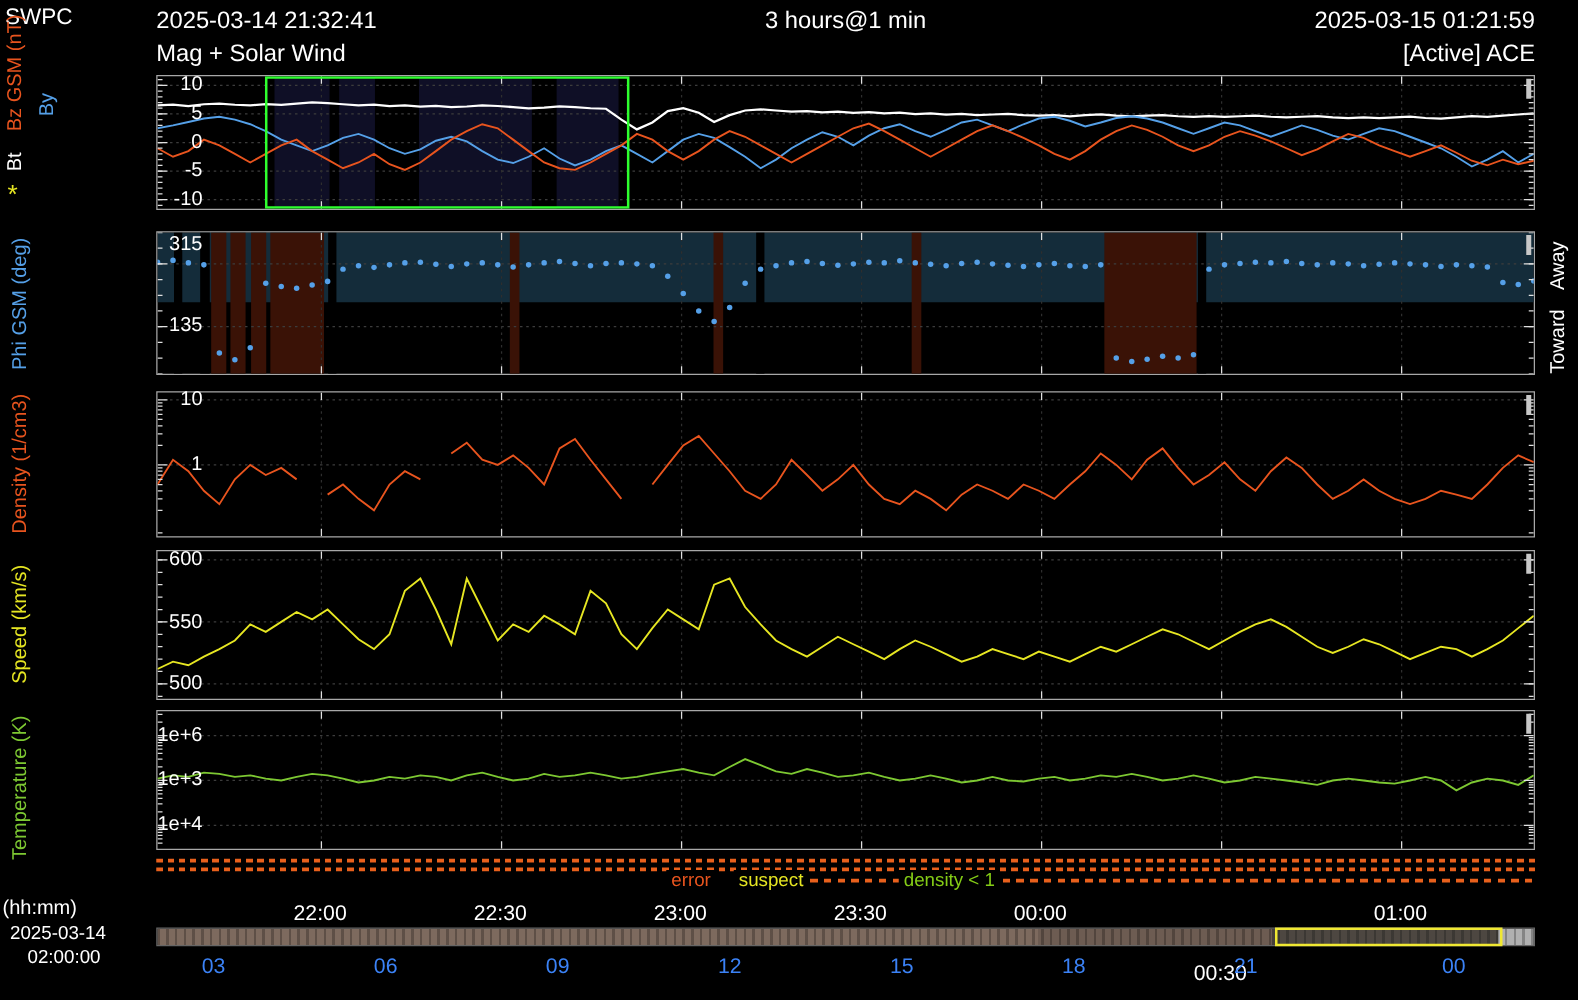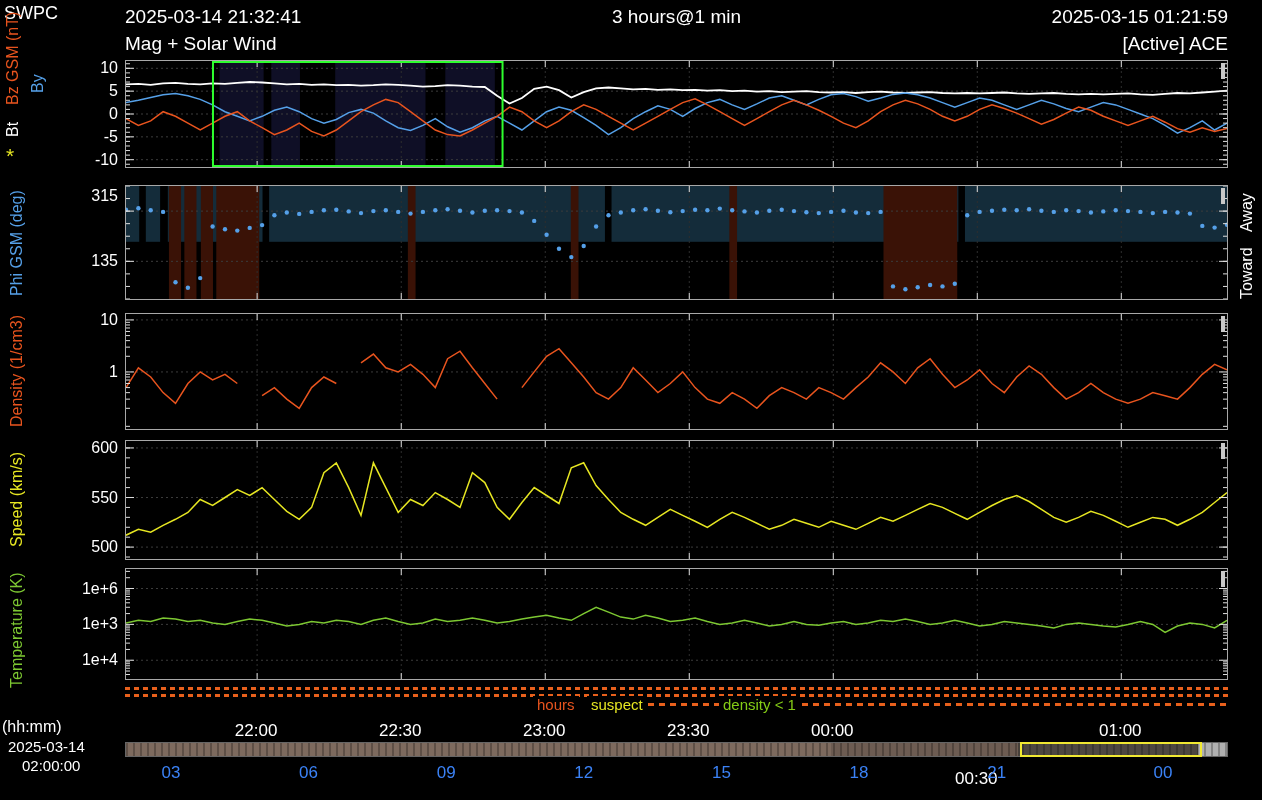--- a/index.html
+++ b/index.html
@@ -15,21 +15,21 @@
   #hdr-src{right:34px;top:33px;}
   .panel{position:absolute;left:125px;width:1103px;background:#000;
          border:1px solid #a8a8a8;box-sizing:border-box;}
   #panel-0{top:60px;height:108px;}
   #panel-1{top:185px;height:115px;}
   #panel-2{top:313px;height:117px;}
   #panel-3{top:440px;height:120px;}
   #panel-4{top:568px;height:112px;}
   .panel svg{display:block;}
   .ytick{position:absolute;left:0;width:118px;text-align:right;
-         font-size:16px;color:#fff;}
+         font-size:16px;color:#fff;padding-left:44px;}
   .xtick{position:absolute;top:721px;width:72px;text-align:center;
          font-size:17px;color:#fff;}
   .htick{position:absolute;top:763px;width:60px;text-align:center;
          font-size:17px;color:#3b82f6;}
   .vlabel{position:absolute;writing-mode:vertical-rl;transform:rotate(180deg);
           font-size:16px;display:flex;align-items:center;justify-content:center;
           white-space:nowrap;}
   #lbl-bz{left:2px;top:0;height:116px;width:22px;color:#e8541e;}
   #lbl-bt{left:2px;top:112px;height:34px;width:22px;color:#ffffff;}
   #lbl-by{left:28px;top:58px;height:52px;width:20px;color:#55a0e8;}
@@ -546,21 +546,21 @@
       <line x1="995.304" x2="995.304" y1="104" y2="110" stroke="#e0e0e0"></line>
       <line x1="995.304" x2="995.304" y1="0" y2="6" stroke="#e0e0e0"></line>
       <rect x="1095" y="2" width="4" height="16" fill="#c8c8c8"></rect>
     </svg>
   </div>
 
 <div class="abs" id="flags">
   <div class="flagrow" style="top:3px"></div>
   <div class="flagrow" style="top:10px"></div>
   <div class="flagrow2" style="top:19px;left:523px;right:0"></div>
-  <div class="flag-label" id="flag-error">hours</div>
+  <div class="flag-label" id="flag-error">error</div>
   <div class="flag-label" id="flag-suspect">suspect</div>
   <div class="flag-label" id="flag-density">density &lt; 1</div>
 </div>
 
 <div class="abs" id="lbl-hhmm">(hh:mm)</div>
 <div class="abs" id="datestamp1">2025-03-14</div>
 <div class="abs" id="datestamp2">02:00:00</div>
 <div class="abs" id="timebar">
   <div id="timebar-window" style="left: 81.2%; width: 16.2%;"></div>
 </div>

